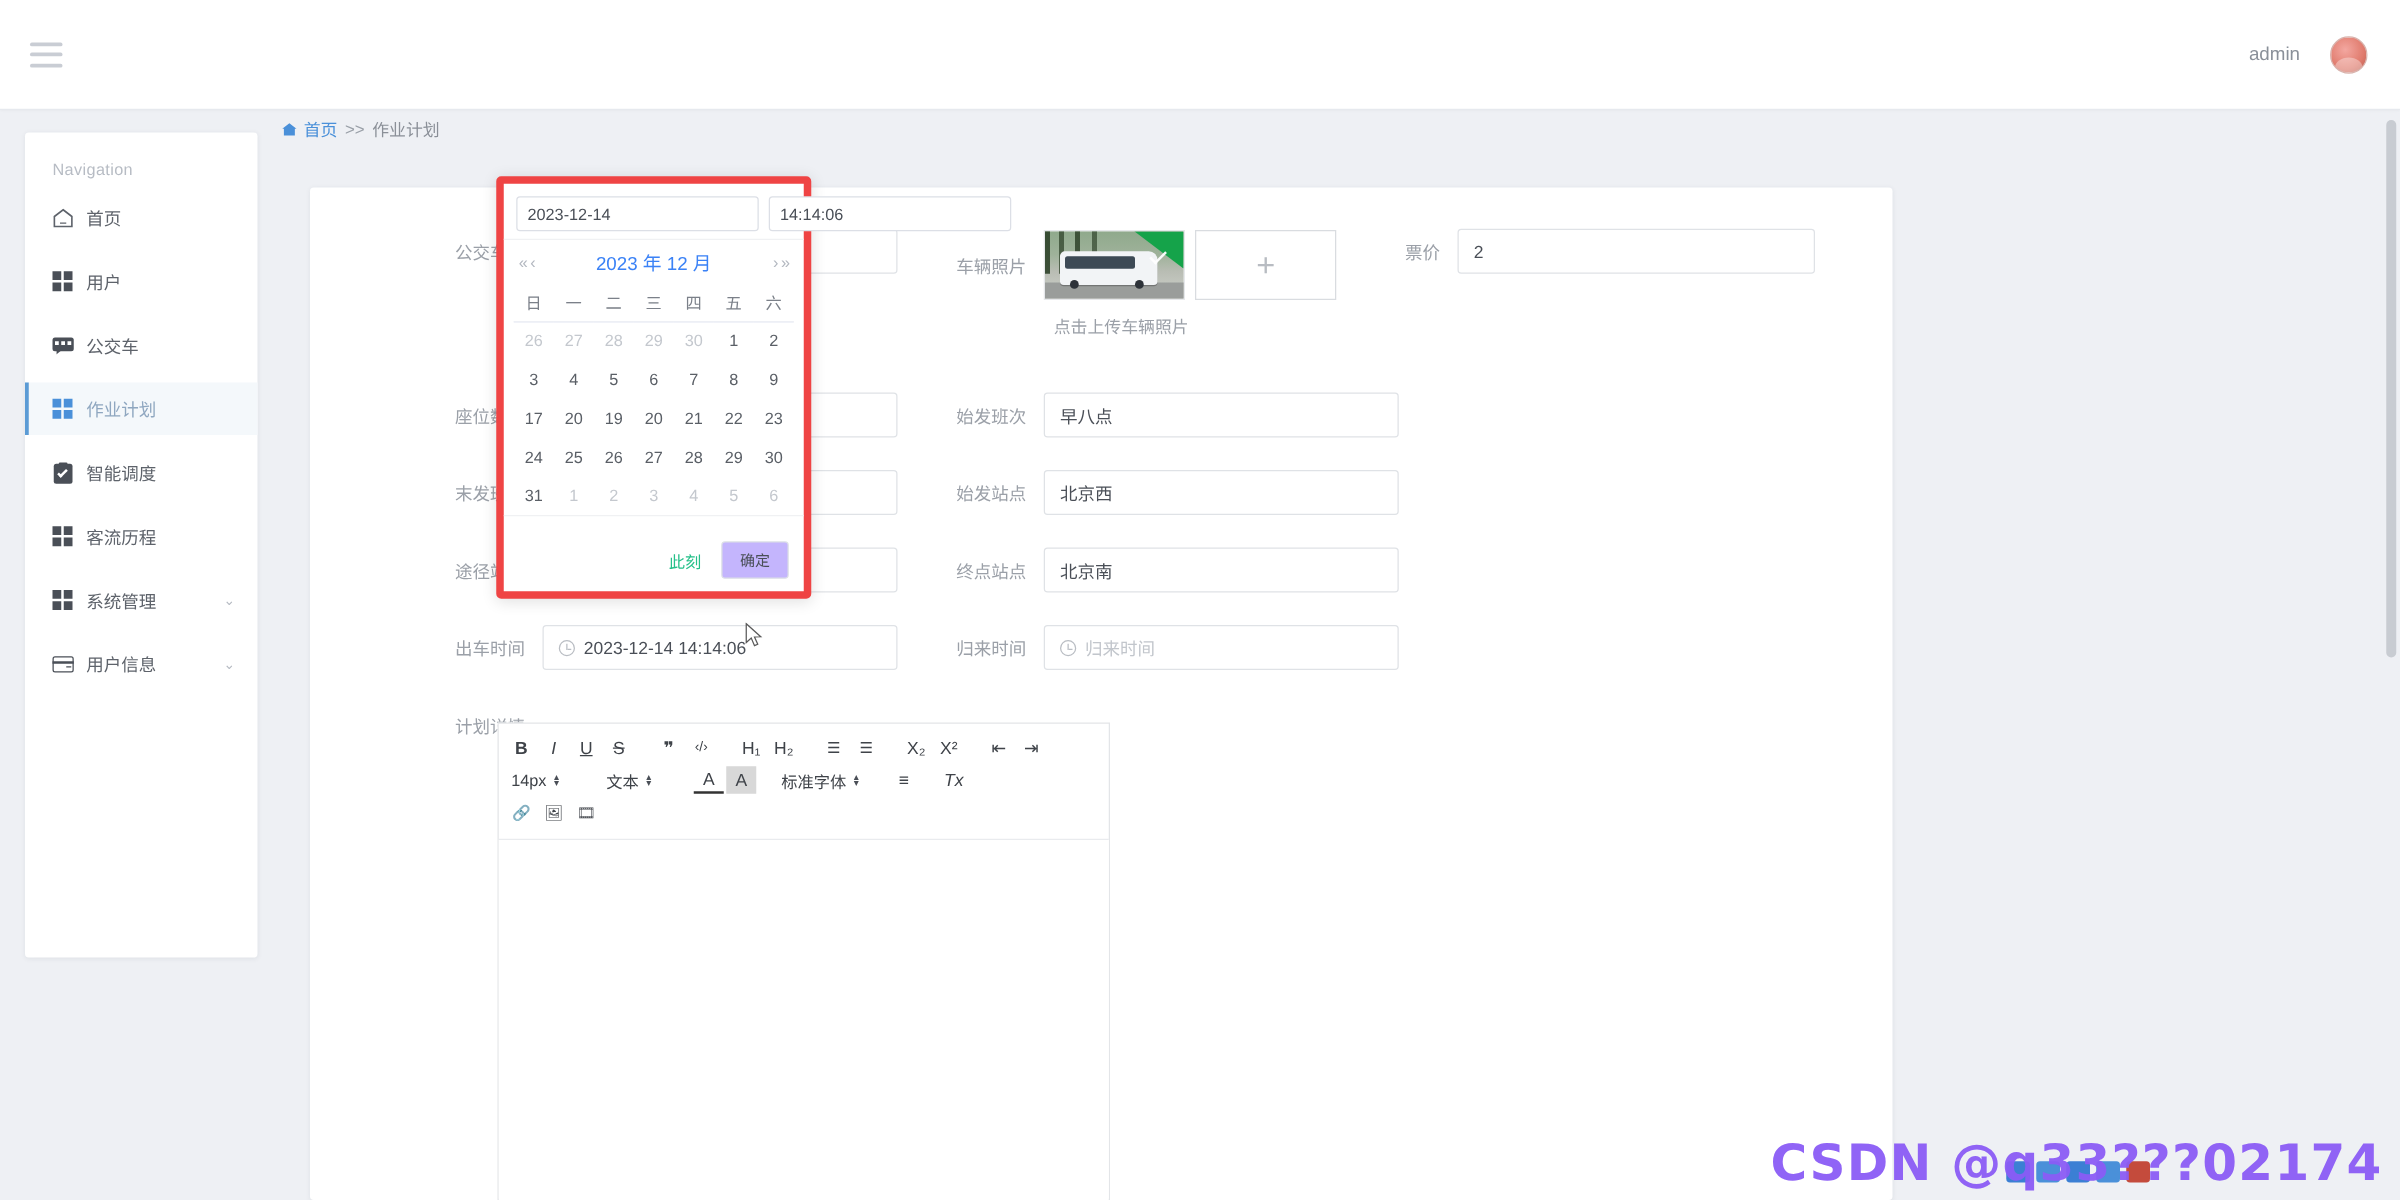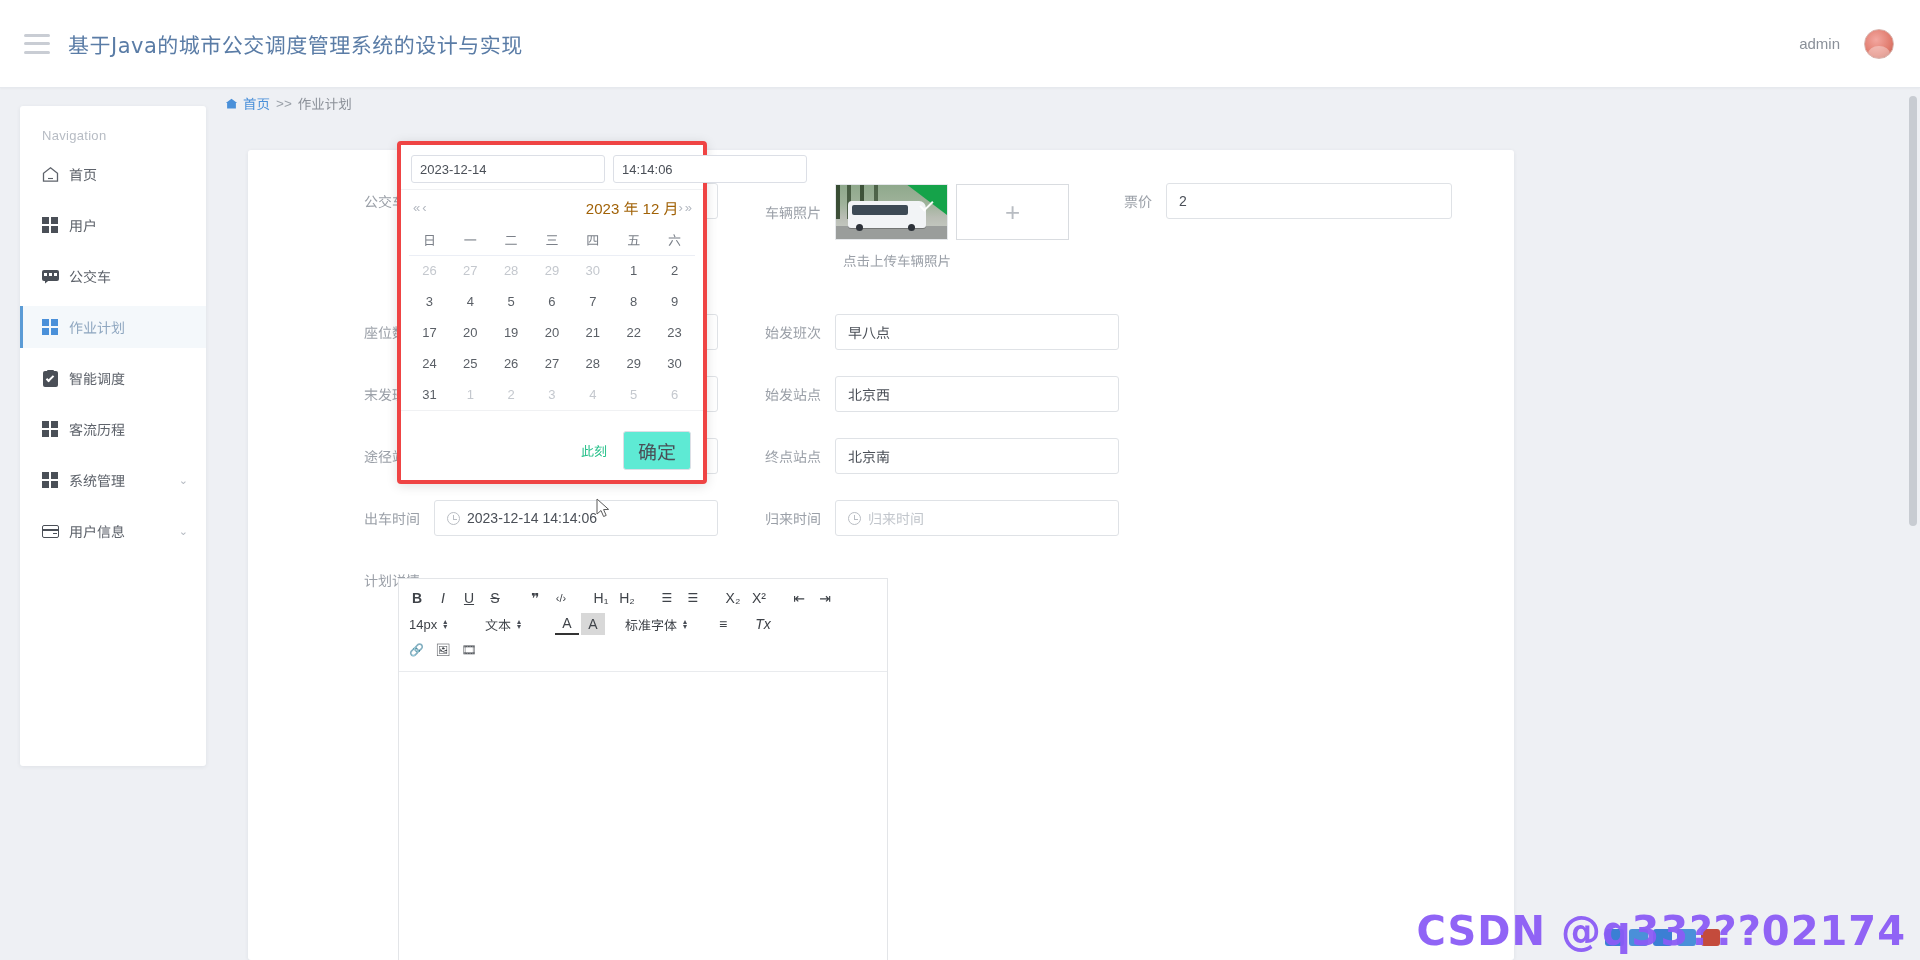--- a/index.html
+++ b/index.html
@@ -196,59 +196,59 @@
   .tb-sel {
     display:flex; align-items:center; gap:6px; height:22px; padding:0 4px;
     font-size:13px; color:#3f4349; cursor:pointer; margin-right:10px;
   }
   .tb-sel .arrows { display:flex; flex-direction:column; line-height:5px; font-size:8px; color:#4a4f57;}
   .editor-body { height: 300px; background:#fff; }
   .sep { width: 12px; }
 
   
   .picker {
-    position: absolute; left: 397px; top: 141px; width: 310px;
-    background:#fff; border:4px solid #ef4444; border-radius: 4px;
+    position: absolute; left: 397px; top: 141px; width: 252px;
+    background:#fff; border:6px solid #ef4444; border-radius: 4px;
     box-shadow: 0 2px 12px rgba(0,0,0,0.12);
     z-index: 60;
   }
   .picker-head { display:flex; gap: 8px; padding: 10px 10px 6px 10px; }
   .pk-input {
     flex:1; height: 28px; border:1px solid #dcdfe6; border-radius: 3px;
     padding: 0 8px; font-size: 13px; color:#4a4f57; outline:none;
     font-family:"Liberation Sans","DejaVu Sans",sans-serif;
   }
   .picker-nav {
     display:flex; align-items:center; padding: 6px 12px 2px 12px; height: 32px;
     border-top: 1px solid #f0f1f3;
   }
   .pk-arrow { color:#b3b8c0; font-size: 13px; cursor:pointer; letter-spacing:-1px;}
-  .pk-title { flex:1; text-align:right; font-size: 15px; color:#a16207; }
+  .pk-title { flex:1; text-align:center; font-size: 15px; color:#3b82f6; }
   .cal { padding: 4px 8px 0 8px; }
   .cal table { border-collapse: collapse; width: 100%; }
   .cal th {
     font-weight: normal; color:#7b8089; font-size: 13px; height: 30px; text-align:center;
   }
   .cal thead tr { border-bottom: 1px solid #ebeef5; }
   .cal td {
     text-align:center; height: 31px; font-size: 13px; color:#5a5f66; cursor:pointer;
   }
   .cal td.mute { color:#c4c8ce; }
   .cal td .cell { display:inline-block; width:24px; height:24px; line-height:24px; border-radius:50%;}
   .cal td.today .cell { background:#1bbf82; color:#fff; }
   .picker-foot {
     display:flex; justify-content:flex-end; align-items:center; gap: 10px;
     padding: 20px 12px 10px 12px; border-top: 1px solid #f0f1f3;
   }
   .btn-now { color:#26c08a; font-size: 13px; background:none; border:none; cursor:pointer;
              font-family:"Liberation Sans","DejaVu Sans",sans-serif;}
   .btn-ok {
-    border: 1px solid #dcdfe6; background:#5eead4; border-radius:3px; font-size:19px;
+    border: 1px solid #dcdfe6; background:#c4b5fd; border-radius:3px; font-size:12px;
     padding: 5px 14px; color:#4a4f57; cursor:pointer;
-    font-family:Liberation Sans, sans-serif;
+    font-family:Liberation Mono, monospace;
   }
 
   
   .cursor { position:absolute; left: 596px; top: 498px; z-index: 80; pointer-events:none; }
 
   
   .clock-ico { display:inline-block; width:13px; height:13px; border:1.4px solid #b9bdc3; border-radius:50%; position:relative; margin-right:7px;}
   .clock-ico::before{content:"";position:absolute;left:5px;top:2.5px;width:1.3px;height:4.5px;background:#b9bdc3;}
   .clock-ico::after{content:"";position:absolute;left:5.5px;top:6.2px;width:3.5px;height:1.3px;background:#b9bdc3;}
 
@@ -268,21 +268,20 @@
 <body>
 
 <div class="app">
 
   <div class="topbar">
     <div class="hamburger">
       <i></i>
         <i></i>
         <i></i>
     </div>
-    <div class="app-title">基于Java的城市公交调度管理系统的设计与实现</div>
     <div class="topbar-right">
       <span class="user-name">admin</span>
       <span class="avatar"></span>
     </div>
   </div>
 
   <div class="sidebar">
     <div class="nav-head">Navigation</div>
 
     <div class="nav-item">

